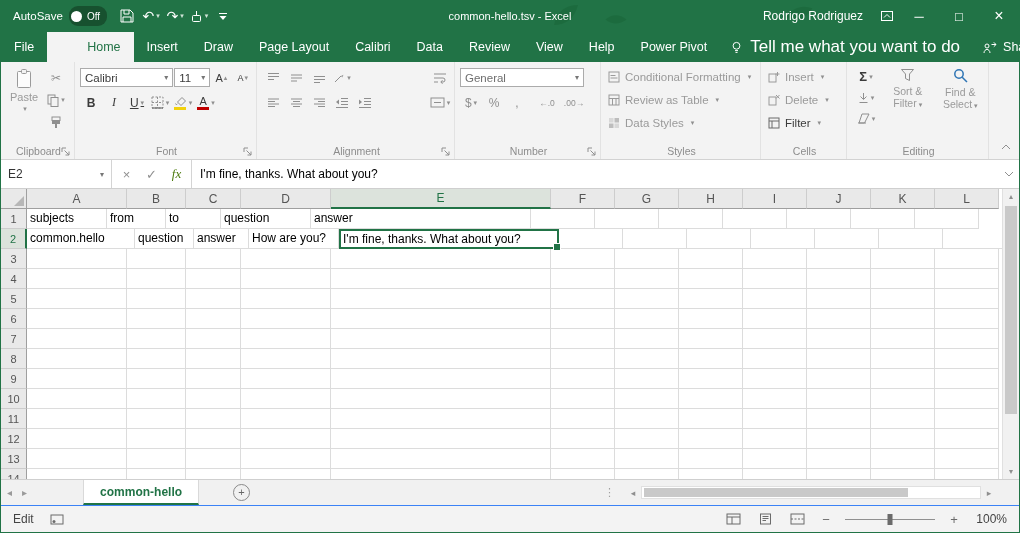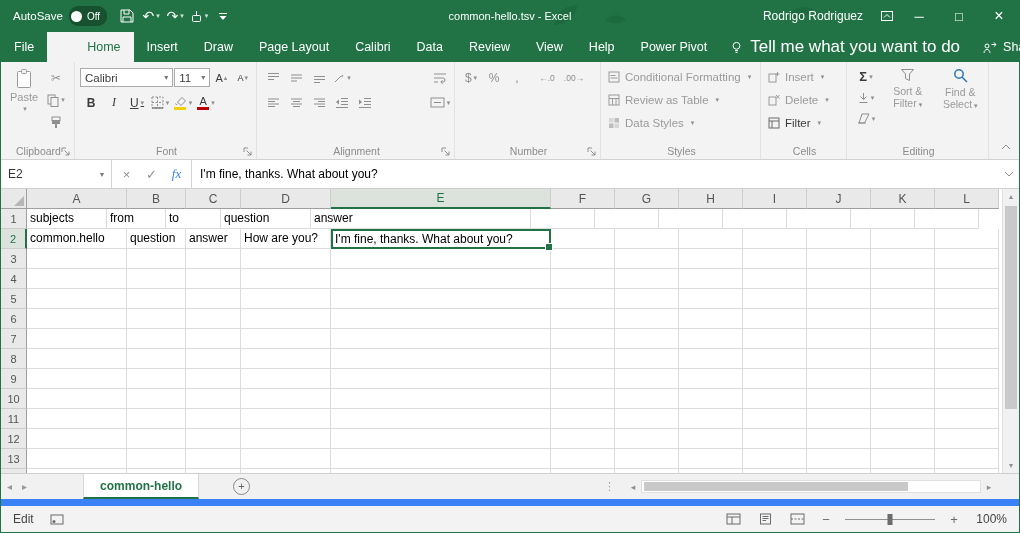--- a/index.html
+++ b/index.html
@@ -73,21 +73,21 @@
   .big-btn{width:50px;display:flex;flex-direction:column;align-items:center;padding-top:3px;font-size:10.5px;color:#9a9a9a;text-align:center;line-height:12px;gap:3px;}
   .dlg{position:absolute;right:3px;bottom:2px;width:12px;height:12px;display:flex;align-items:center;justify-content:center;}
   .ribbon-collapse{position:absolute;right:8px;bottom:5px;color:#8f8f8f;}
 
   
   .formula-bar{flex:0 0 28px;display:flex;align-items:stretch;background:#fff;border-bottom:1px solid #cfcfcf;}
   .name-box{width:96px;display:flex;align-items:center;justify-content:space-between;padding:0 7px;font-size:12px;color:#333;border-right:1px solid #d4d4d4;}
   .name-box::after{content:"▾";font-size:8px;color:#777;}
   .fb-btns{display:flex;align-items:center;border-right:1px solid #d4d4d4;padding:0 2px;}
   .fb-btn{width:25px;text-align:center;font-size:13px;color:#8f8f8f;}
-  .fb-fx{font-style:italic;font-family:"Liberation Serif",serif;font-size:13px;color:#3b82f6;}
+  .fb-fx{font-style:italic;font-family:"Liberation Serif",serif;font-size:13px;color:#4d7c0f;}
   .fb-input{flex:1;display:flex;align-items:center;padding-left:8px;font-size:12px;color:#000;white-space:nowrap;overflow:hidden;}
   .fb-expand{width:20px;display:flex;align-items:center;justify-content:center;color:#8f8f8f;}
 
   
   .grid-area{flex:1;position:relative;overflow:hidden;background:#fff;}
   .sheet-grid{position:absolute;left:0;top:0;width:998px;}
   .grid-row{display:flex;height:20px;}
   .corner-cell{flex:0 0 26px;background:#e9e9e9;border-right:1px solid #9f9f9f;border-bottom:1px solid #9f9f9f;position:relative;box-sizing:border-box;}
   .corner-tri{position:absolute;right:2px;bottom:2px;width:0;height:0;border-left:10px solid transparent;border-bottom:10px solid #b7b7b7;}
   .col-header{flex:0 0 auto;background:#e9e9e9;border-right:1px solid #cdcdcd;border-bottom:1px solid #9f9f9f;font-size:12px;color:#555;display:flex;align-items:center;justify-content:center;box-sizing:border-box;}
@@ -107,21 +107,21 @@
   .sheet-nav{display:flex;align-items:center;padding:0 6px;color:#9a9a9a;gap:10px;font-size:10px;}
   .sheet-tab{margin-left:50px;background:#fff;color:#217346;font-weight:bold;font-size:12px;display:flex;align-items:center;padding:0 16px;border-bottom:2px solid #217346;border-left:1px solid #d9d9d9;border-right:1px solid #d9d9d9;box-sizing:border-box;}
   .new-sheet{width:15px;height:15px;border:1px solid #8a8a8a;border-radius:50%;color:#666;display:flex;align-items:center;justify-content:center;font-size:11px;align-self:center;margin-left:34px;line-height:1;}
   .tab-splitter{margin-left:auto;color:#a0a0a0;display:flex;align-items:center;font-size:11px;}
   .h-scroll{width:372px;display:flex;align-items:center;margin:0 22px 0 10px;color:#8f8f8f;}
   .h-arrow{width:16px;text-align:center;font-size:9px;}
   .h-track{flex:1;height:13px;background:#fff;border:1px solid #e0e0e0;position:relative;box-sizing:border-box;}
   .h-thumb{position:absolute;left:2px;top:1px;bottom:1px;width:78%;background:#c9c9c9;}
 
   
-  .status-bar{flex:0 0 26px;background:#f3f3f3;border-top:7px solid #3b82f6;display:flex;align-items:center;font-size:12px;color:#444;}
+  .status-bar{flex:0 0 26px;background:#f3f3f3;border-top:1px solid #3b82f6;display:flex;align-items:center;font-size:12px;color:#444;}
   .sb-mode{padding-left:12px;}
   .sb-macro{margin-left:16px;display:flex;align-items:center;}
   .sb-right{margin-left:auto;display:flex;align-items:center;gap:12px;padding-right:12px;}
   .view-btn{width:20px;height:18px;display:flex;align-items:center;justify-content:center;color:#6b6b6b;}
   .zoom-btn{width:14px;text-align:center;color:#6b6b6b;font-size:13px;}
   .zoom-slider{width:90px;height:14px;position:relative;}
   .zs-track{position:absolute;left:0;right:0;top:7px;height:1px;background:#909090;}
   .zs-tick{position:absolute;left:50%;top:4px;width:1px;height:7px;background:#909090;}
   .zs-thumb{position:absolute;left:50%;top:2px;width:5px;height:11px;background:#6b6b6b;transform:translateX(-50%);}
   .zoom-label{min-width:34px;text-align:right;}
@@ -381,20 +381,25 @@
         <svg width="9" height="9" viewBox="0 0 9 9">
             <path d="M1 1h4M1 1v4" stroke="#8f8f8f" fill="none"></path>
             <path d="M3.5 3.5L8 8M8 4.5V8H4.5" stroke="#8f8f8f" fill="none"></path>
           </svg>
       </span>
     </div>
 
     <div class="grp g-number">
       <div class="grp-body">
         <div class="row">
+          <div class="combo num-combo">
+              <span style="color:#6e6e6e">General</span>
+            </div>
+        </div>
+        <div class="row">
           <span class="btn sm dd">$</span>
           <span class="btn sm">%</span>
           <span class="btn sm">,</span>
           <span class="dec-btn" style="margin-left:5px">←.0</span>
           <span class="dec-btn">.00→</span>
         </div>
       </div>
       <div class="grp-label">Number</div>
       <span class="dlg">
         <svg width="9" height="9" viewBox="0 0 9 9">
@@ -551,21 +556,21 @@
           <div class="cell" style="width: 64px;"></div>
           <div class="cell" style="width: 64px;"></div>
           <div class="cell" style="width: 64px;"></div>
           <div class="cell" style="width: 64px;"></div>
           <div class="cell" style="width: 64px;"></div>
           <div class="cell" style="width: 64px;"></div>
           <div class="cell" style="width: 64px;"></div>
         </div>
         <div class="grid-row">
           <div class="row-header sel">2</div>
-          <div class="cell" style="width: 100px;">common.hello</div>
+          <div class="cell" style="width: 108px;">common.hello</div>
           <div class="cell" style="width: 59px;">question</div>
           <div class="cell" style="width: 55px;">answer</div>
           <div class="cell" style="width: 90px;">How are you?</div>
           <div class="cell sel-cell" style="width: 220px;">I'm fine, thanks. What about you?<span class="fill-handle"></span></div>
           <div class="cell" style="width: 64px;"></div>
           <div class="cell" style="width: 64px;"></div>
           <div class="cell" style="width: 64px;"></div>
           <div class="cell" style="width: 64px;"></div>
           <div class="cell" style="width: 64px;"></div>
           <div class="cell" style="width: 64px;"></div>

